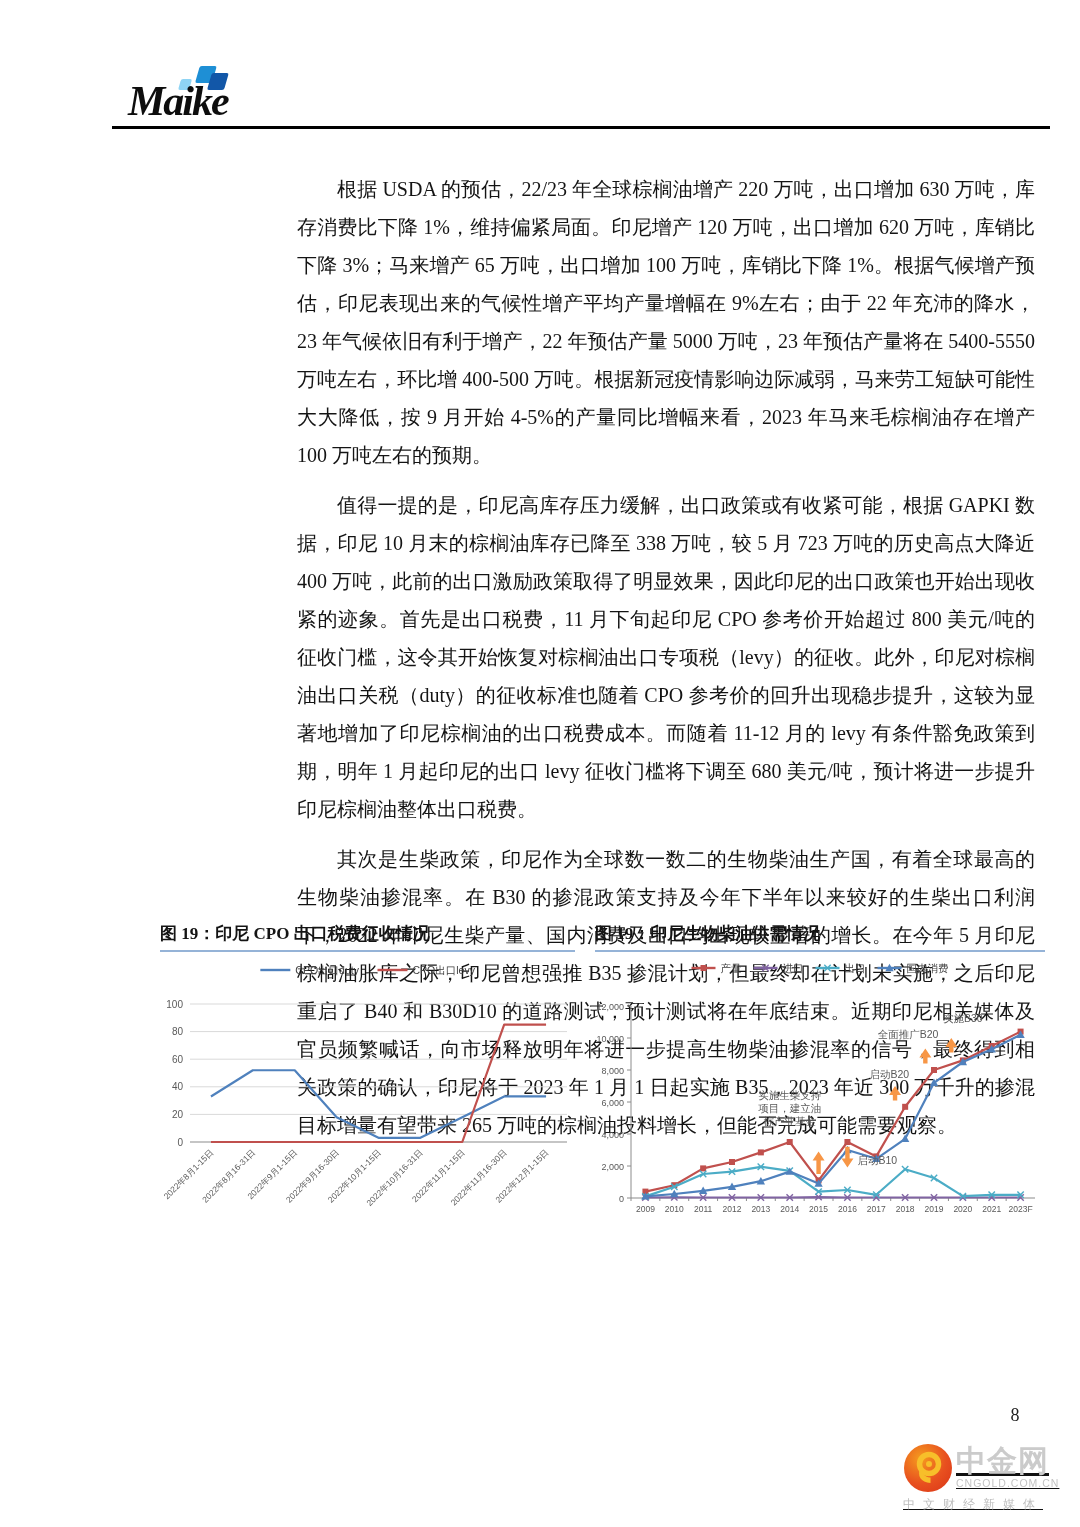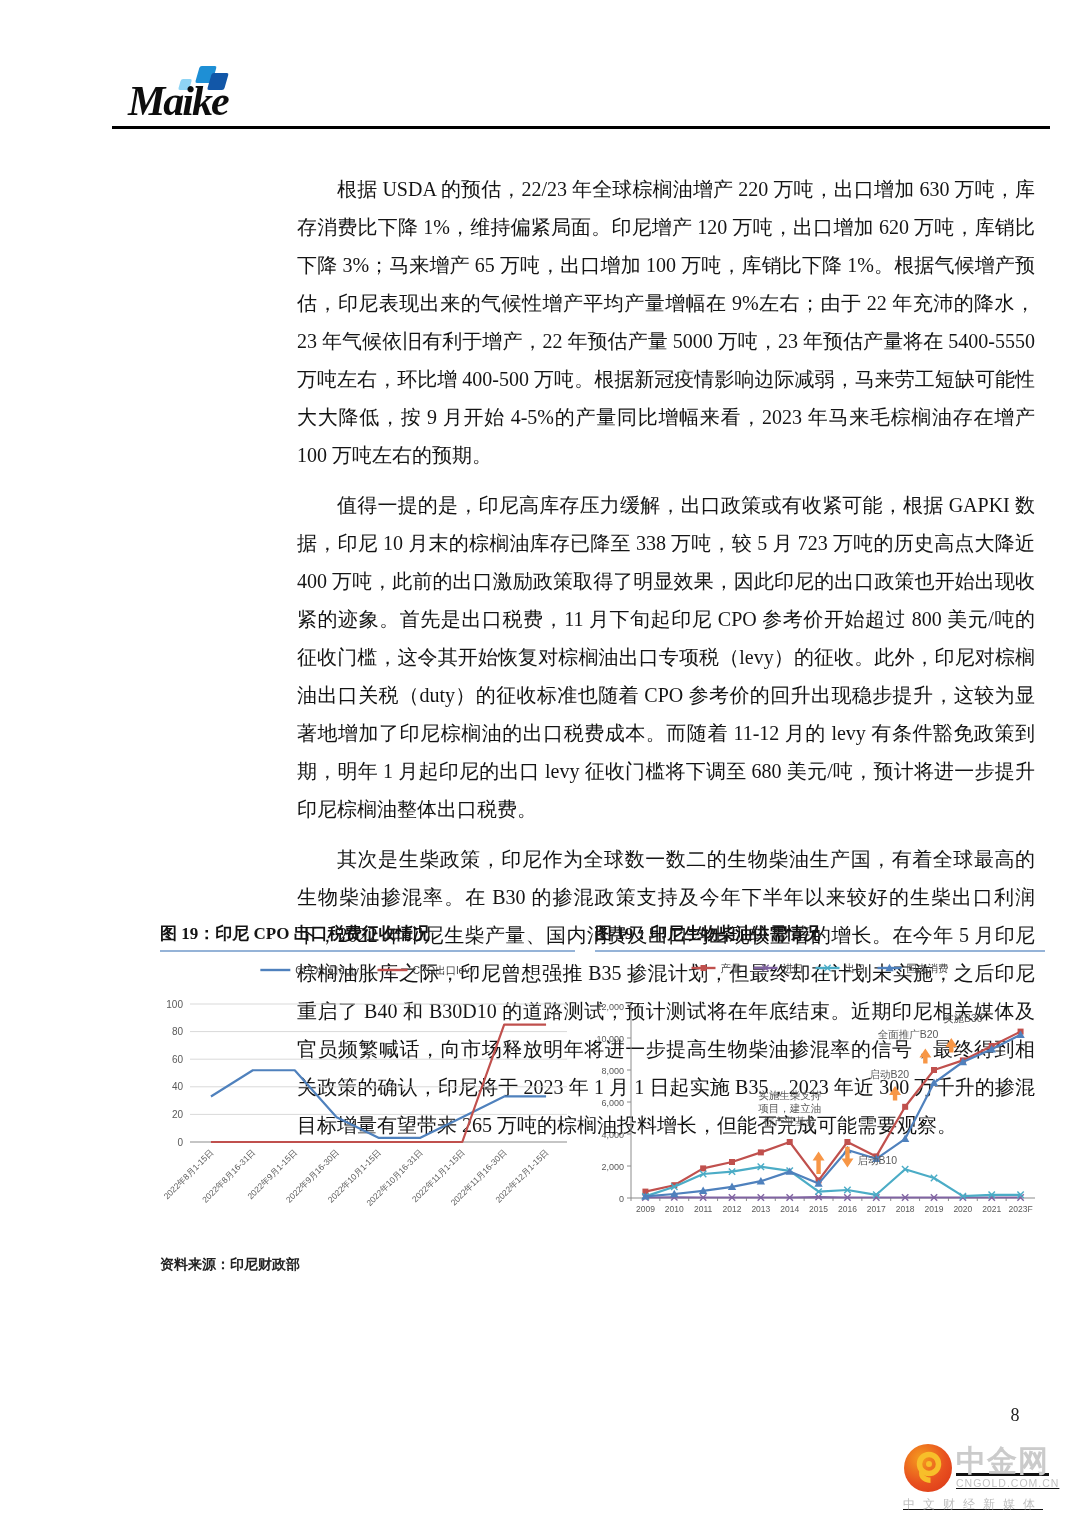--- a/index.html
+++ b/index.html
@@ -92,21 +92,20 @@
           <text x="347.1666666666667" y="199" text-anchor="end" font-size="8.5" fill="#595959" font-family="Liberation Sans, DejaVu Sans, sans-serif" transform="rotate(-45 347.1666666666667 199)">2022年11月16-30日</text>
           <text x="389.05555555555554" y="199" text-anchor="end" font-size="8.5" fill="#595959" font-family="Liberation Sans, DejaVu Sans, sans-serif" transform="rotate(-45 389.05555555555554 199)">2022年12月1-15日</text>
           <polyline points="50.94444444444444,142.45999999999998 92.83333333333334,116.24 134.72222222222223,116.24 176.61111111111111,163.16000000000003 218.5,183.85999999999999 260.3888888888889,183.85999999999999 302.27777777777777,163.16000000000003 344.1666666666667,142.45999999999998 386.05555555555554,142.45999999999998" fill="none" stroke="#4f81bd" stroke-width="2.2" stroke-linejoin="round"></polyline>
           <polyline points="50.94444444444444,188 92.83333333333334,188 134.72222222222223,188 176.61111111111111,188 218.5,188 260.3888888888889,188 302.27777777777777,188 344.1666666666667,70.7 386.05555555555554,70.7" fill="none" stroke="#c0504d" stroke-width="2.2" stroke-linejoin="round"></polyline>
           <line x1="100.33999999999999" y1="16" x2="130.33999999999997" y2="16" stroke="#4f81bd" stroke-width="2.4"></line>
           <text x="135.33999999999997" y="19.8" font-size="10.5" fill="#404040" font-family="Liberation Sans, DejaVu Sans, sans-serif">CPO出口duty</text>
           <line x1="217.5" y1="16" x2="247.5" y2="16" stroke="#c0504d" stroke-width="2.4"></line>
           <text x="252.5" y="19.8" font-size="10.5" fill="#404040" font-family="Liberation Sans, DejaVu Sans, sans-serif">CPO出口levy</text>
         </svg>
       </div>
-    <div class="figure-source">资料来源：印尼财政部</div>
   </div>
 
   <div class="figure" id="figure-19">
     <div class="figure-title">图 19：印尼生物柴油供需情况</div>
     <div class="chart" id="chart-1">
         <svg width="450" height="300">
           <line x1="32" y1="244" x2="36" y2="244" stroke="#8c8c8c" stroke-width="1"></line>
           <text x="29" y="247.5" text-anchor="end" font-size="9" fill="#595959" font-family="Liberation Sans, DejaVu Sans, sans-serif">0</text>
           <line x1="32" y1="212" x2="36" y2="212" stroke="#8c8c8c" stroke-width="1"></line>
           <text x="29" y="215.5" text-anchor="end" font-size="9" fill="#595959" font-family="Liberation Sans, DejaVu Sans, sans-serif">2,000</text>

